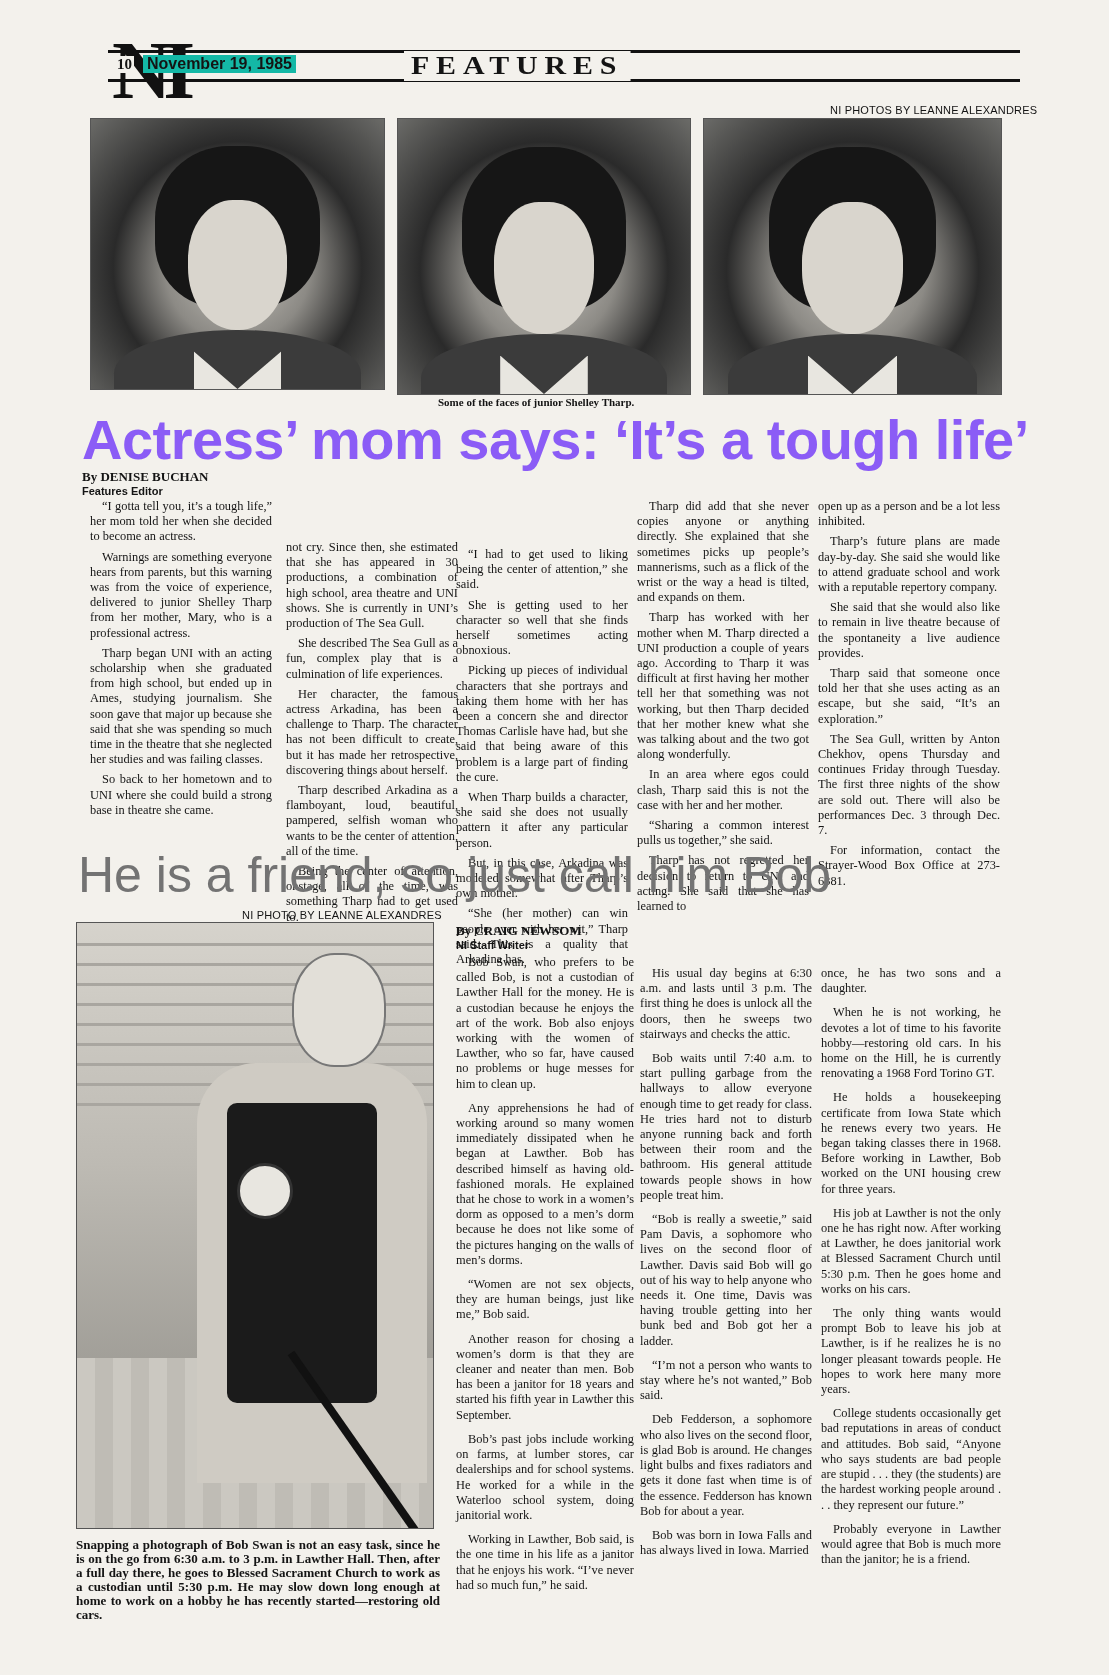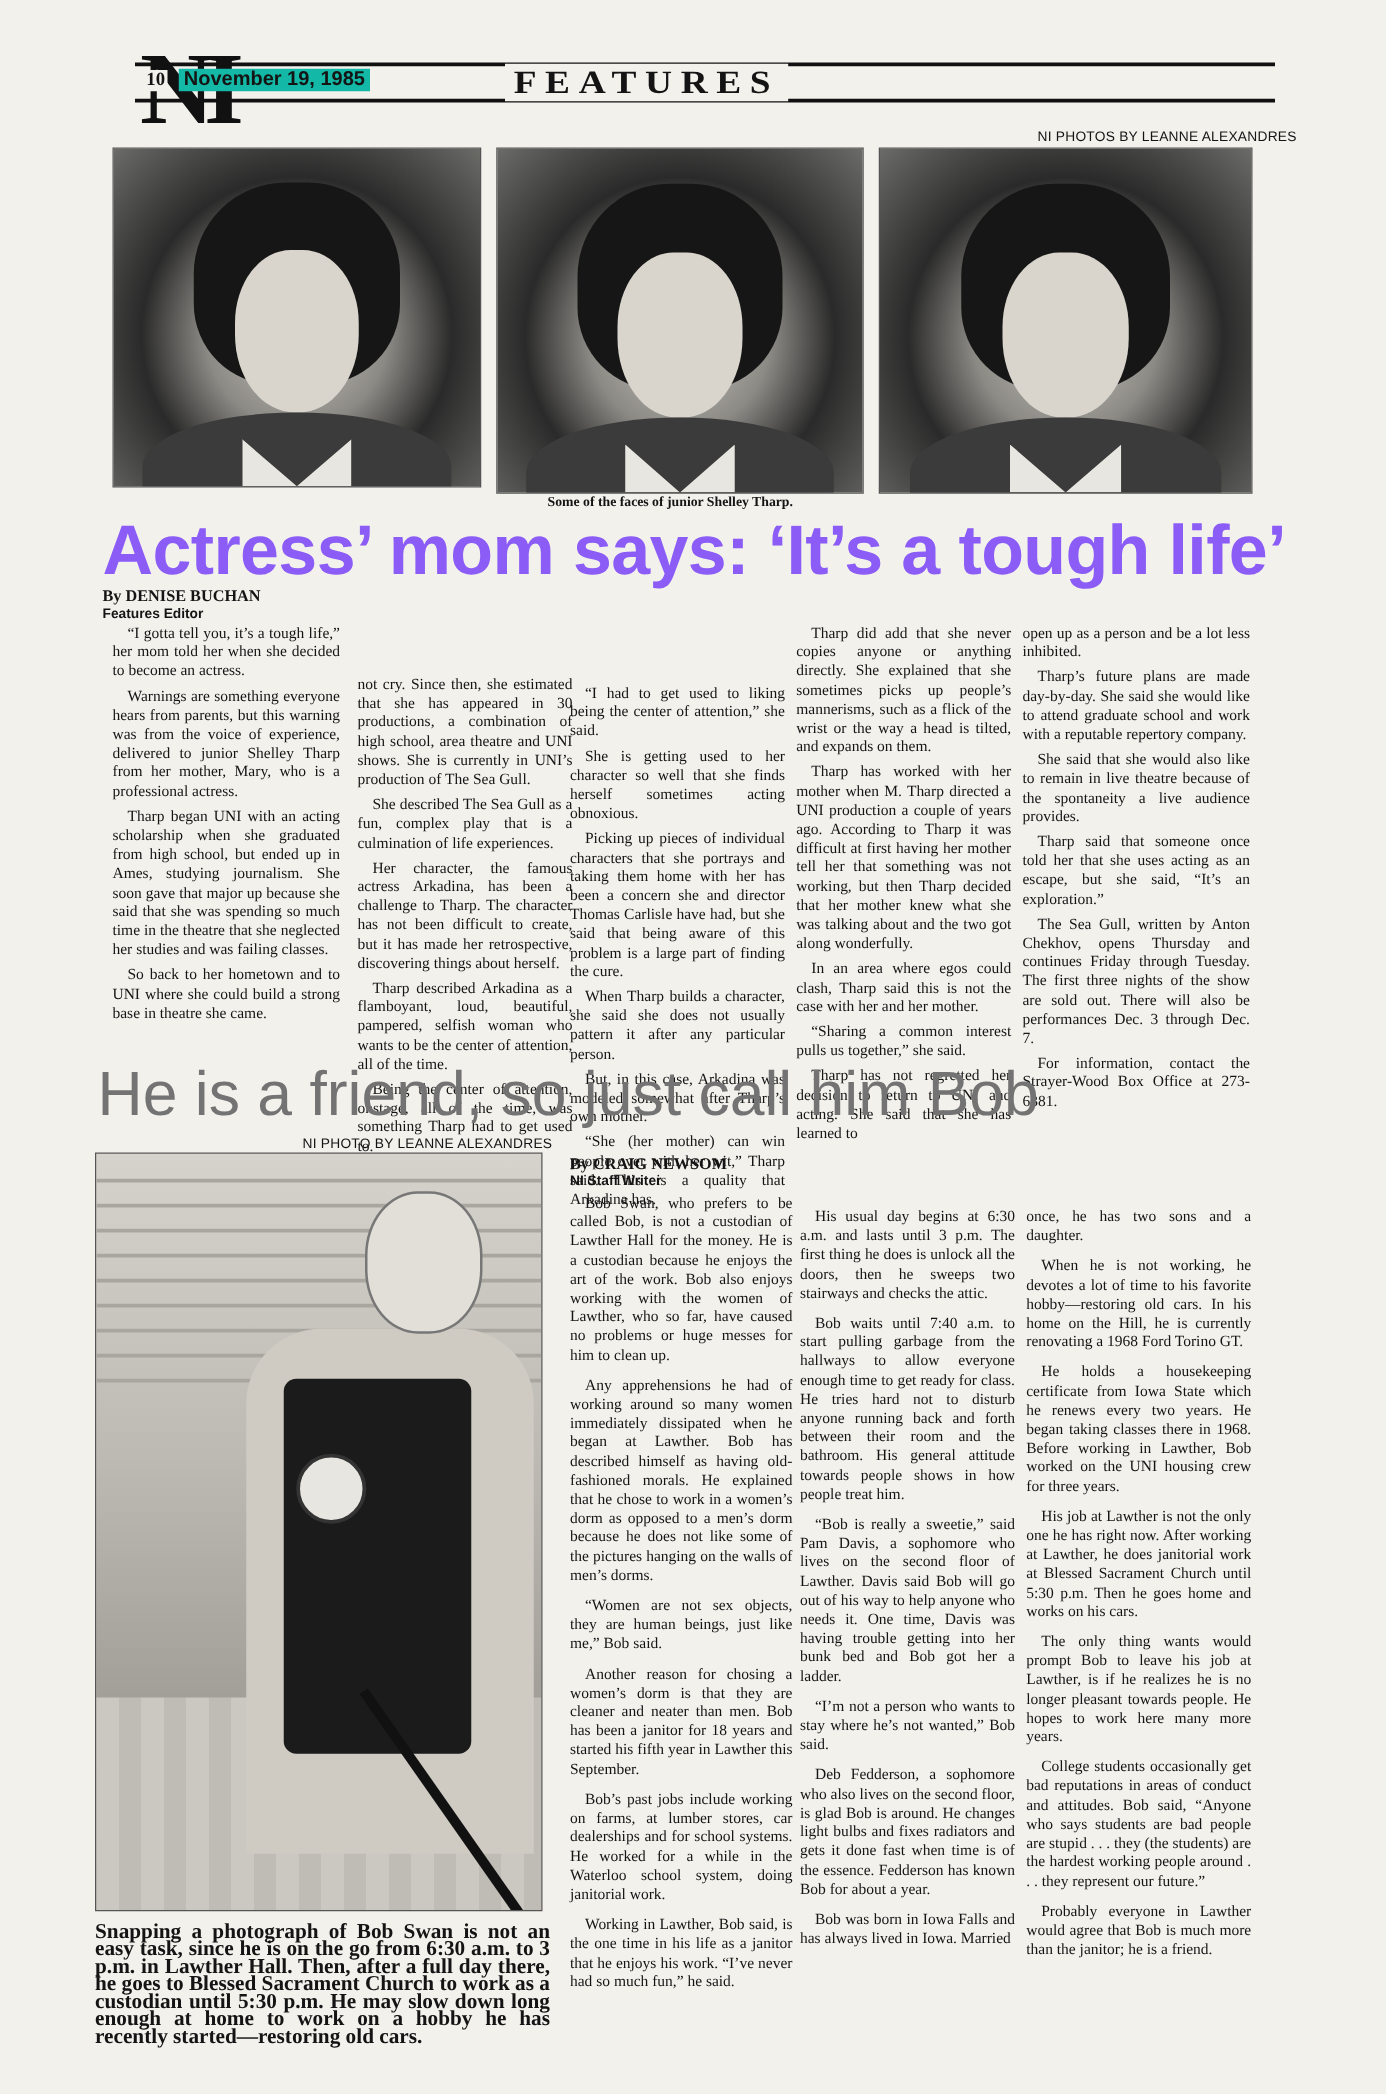--- a/index.html
+++ b/index.html
@@ -28,21 +28,21 @@
   .caption-small { position:absolute; font-family:"Liberation Serif", serif; font-weight:bold; font-size:11px; }
   .headline { position:absolute; font-family:"Liberation Sans", sans-serif; font-weight:bold; color:#8b5cf6; white-space:nowrap; }
   .headline2 { position:absolute; font-family:"Liberation Sans", sans-serif; font-weight:normal; color:#737373; white-space:nowrap; }
   .byline { position:absolute; font-family:"Liberation Serif", serif; font-weight:bold; }
   .byline .name { font-size:13px; display:block; }
   .byline .title { font-size:11px; display:block; font-family:"Liberation Sans", sans-serif; }
   .col { position:absolute; font-size:12.4px; line-height:15.2px; text-align:justify; hyphens:manual; }
   .col p { margin:0 0 5px 0; text-indent:12px; }
   .col p.gap { margin-top:9px; }
   .col p.cont { text-indent:0; }
-  .bob-caption { position:absolute; left:76px; top:1538px; width:364px; font-family:"Liberation Serif", serif; font-weight:bold; font-size:17px; line-height:14px; text-align:justify; }
+  .bob-caption { position:absolute; left:76px; top:1538px; width:364px; font-family:"Liberation Serif", serif; font-weight:bold; font-size:13px; line-height:14px; text-align:justify; }
 </style>
 </head>
 <body>
 
 <div class="rule" style="left:108px; top:50px; width:912px; height:3px;"></div>
 <div class="rule" style="left:108px; top:79px; width:912px; height:3px;"></div>
 <div class="ni-logo">NI</div>
 <div class="page-num">10</div>
 <div class="issue-date">November 19, 1985</div>
 <div class="section-title">FEATURES</div>

